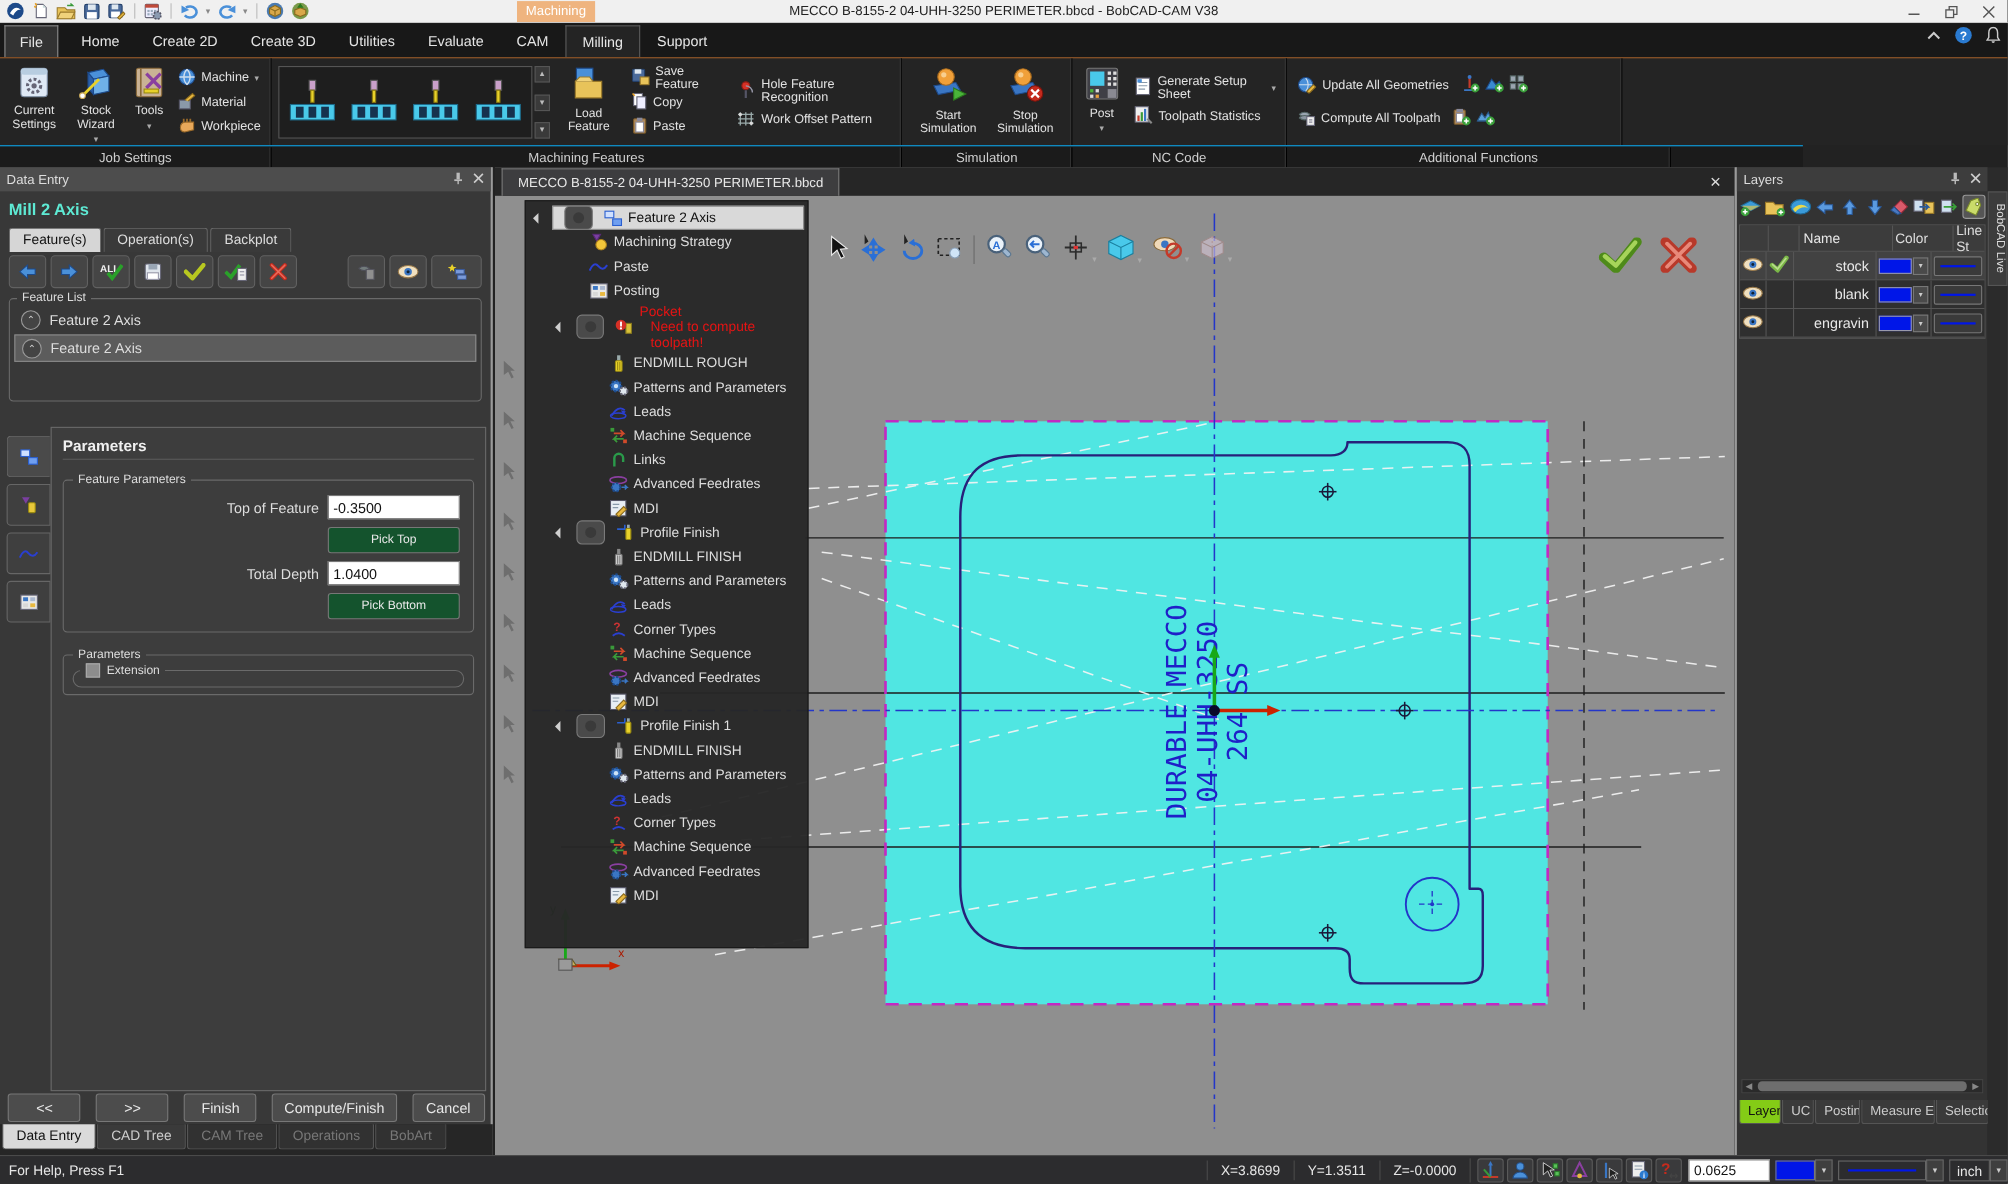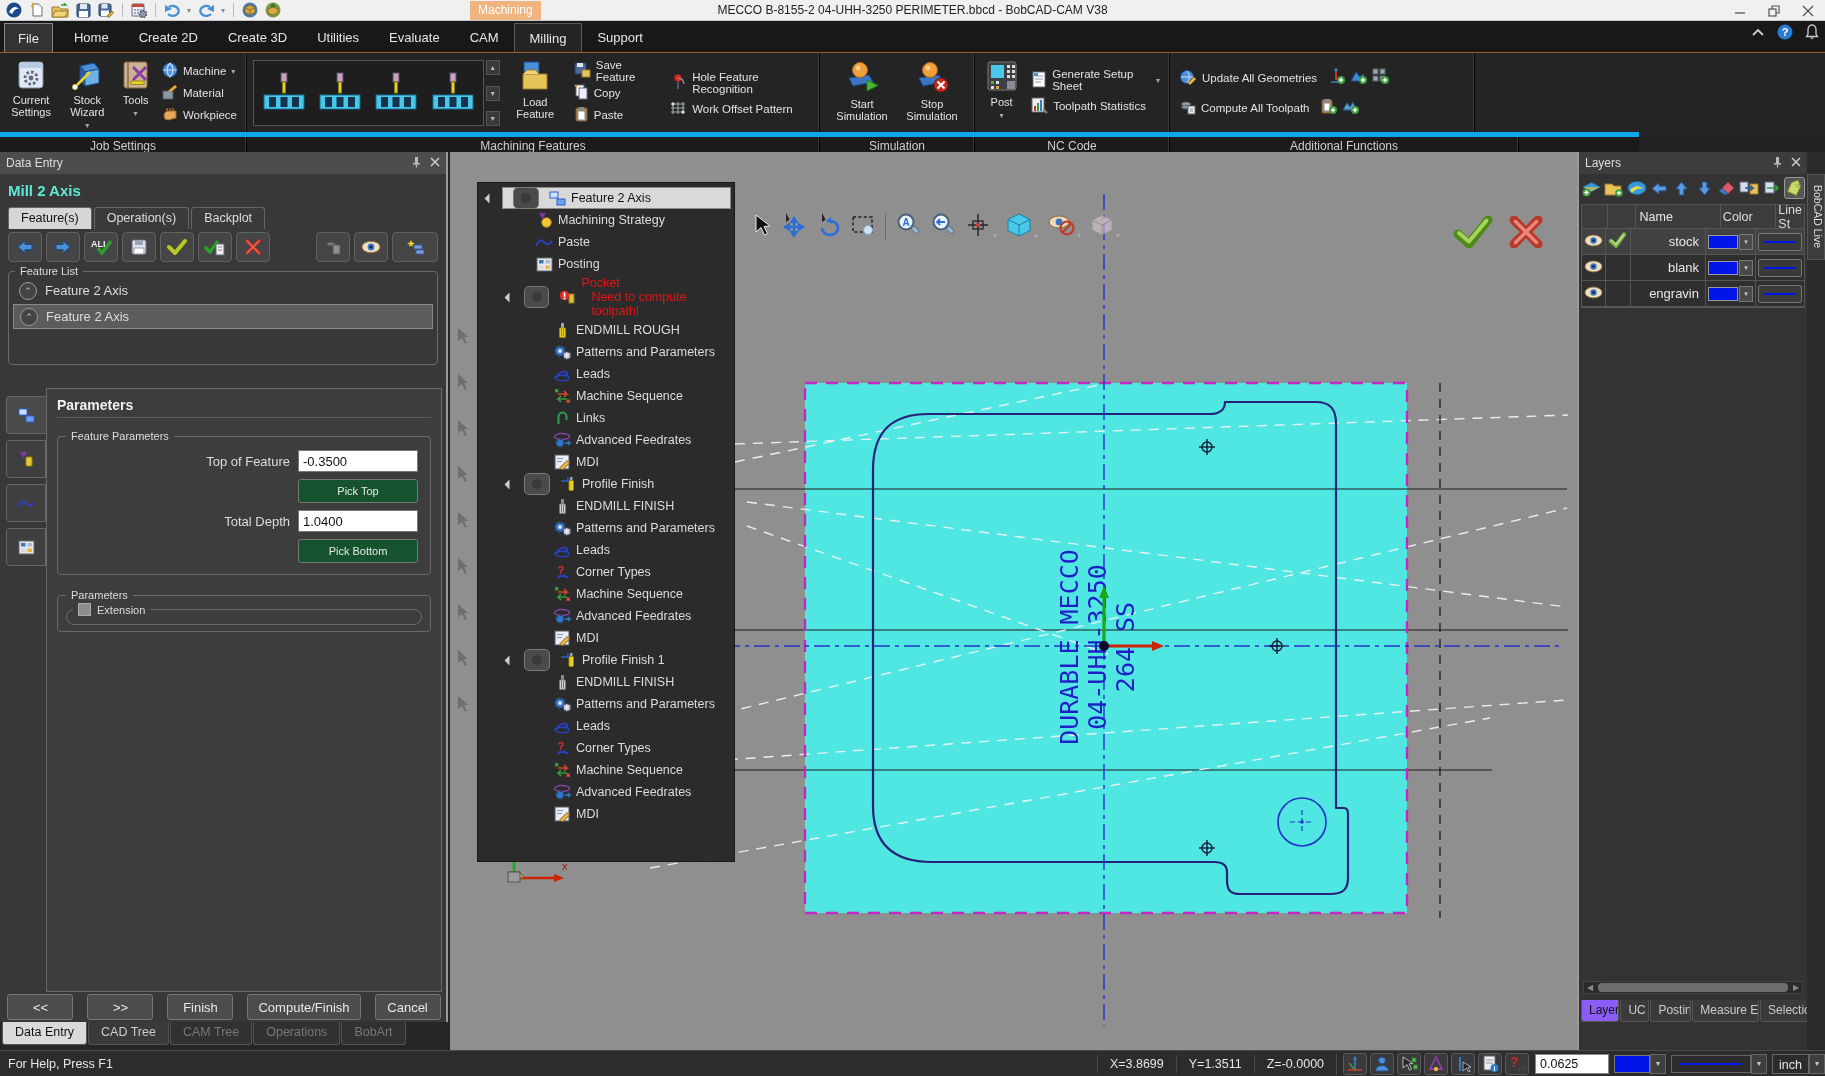--- a/index.html
+++ b/index.html
@@ -28,21 +28,21 @@
   .rgroup { height:80px; border-right:1px solid #0a0a0a; box-shadow:inset -1px 0 0 #3a3a3a; display:flex; align-items:center; padding:4px 6px; gap:6px; }
   .bigbtn { display:flex; flex-direction:column; align-items:center; justify-content:flex-start; width:64px; height:72px; color:#e2e2e2; font-size:11px; text-align:center; line-height:12px; gap:2px; padding-top:3px; border-radius:3px; }
   .smallcol { display:flex; flex-direction:column; justify-content:center; gap:4px; }
   .smallbtn { display:flex; align-items:center; gap:5px; color:#e2e2e2; font-size:11.5px; height:18px; padding:0 3px; border-radius:2px; }
   .ddm { font-size:8px; color:#aaa; }
   #toolstrip { width:250px; height:66px; background:#1e1e1e; border:1px solid #555; display:flex; align-items:center; justify-content:space-around; padding:2px; }
   #toolstrip-scroll { width:15px; height:66px; display:flex; flex-direction:column; justify-content:space-between; margin-left:-4px; }
   #toolstrip-scroll .sb { width:14px; height:15px; background:#3a3a3a; border:1px solid #555; color:#bbb; font-size:7px; display:flex; align-items:center; justify-content:center; }
   .addicons { display:flex; gap:4px; align-items:center; }
   
-  #glabels { position:absolute; left:0; top:132px; width:1639px; height:20px; background:#1b1b1b; border-top:5px solid #0ea5e9; display:flex; }
+  #glabels { position:absolute; left:0; top:132px; width:1639px; height:20px; background:#1b1b1b; border-top:1px solid #0ea5e9; display:flex;align-items:center; }
   .glabel { color:#cfcfcf; font-size:12px; text-align:center; line-height:18px; border-right:1px solid #000; box-shadow:inset -1px 0 0 #3a3a3a; }
   
   #leftpanel { position:absolute; left:0; top:152px; width:448px; height:898px; background:#383838; border-right:2px solid #9a9a9a; }
   #lp-header { height:22px; background:#4d4d4d; color:#ddd; font-size:12px; display:flex; align-items:center; padding:0 6px; }
   #lp-header .sp { flex:1; }
   #lp-title-text{ color:#ddd; }
   #lp-heading { color:#5eead4; font-size:15px; font-weight:bold; padding:8px 8px 4px; }
   #lp-toolbar { display:flex; align-items:center; padding:2px 8px; gap:4px; height:36px; }
   .tbtn { width:34px; height:30px; background:#454545; border:1px solid #616161; border-radius:4px; display:flex; align-items:center; justify-content:center; }
   #lp-toolbar .sp { flex:1; }
@@ -129,21 +129,21 @@
   .c-line { flex:1; border-right:none; }
   .swatch { width:30px; height:14px; background:#0016e8; border:1px solid #99a; }
   .mini-dd { width:14px; height:16px; background:#4a4a4a; border:1px solid #777; color:#ccc; font-size:7px; display:flex; align-items:center; justify-content:center; }
   .linebtn { width:44px; height:18px; background:#3a3a3a; border:1px solid #777; border-radius:2px; display:flex; align-items:center; justify-content:center; }
   .linebtn i { display:block; width:32px; height:2px; background:#0016e8; }
   #ly-scroll { position:absolute; left:4px; right:4px; bottom:56px; height:13px; background:#2a2a2a; border:1px solid #444; display:flex; align-items:center; }
   #ly-scroll .ar { width:12px; color:#888; font-size:8px; text-align:center; }
   #ly-scroll .thumb { flex:1; height:9px; background:#6e6e6e; border-radius:4px; margin:0 2px; }
   #ly-tabs { position:absolute; left:0; bottom:28px; width:230px; display:flex; padding-left:2px; }
   .lytab { padding:3px 7px 4px; font-size:12px; color:#ccc; background:#3a3a3a; border:1px solid #555; border-top:none; border-radius:0 0 3px 3px; margin-right:1px; white-space:nowrap; overflow:hidden; }
-  .lytab.on { background:#8b5cf6; color:#111; }
+  .lytab.on { background:#84cc16; color:#111; }
   
   #rightstrip { position:absolute; left:1807px; top:152px; width:18px; height:898px; background:#2b2b2b; }
   #side-vtab { position:absolute; left:0; top:22px; width:18px; height:86px; background:#3c3c3c; border:1px solid #555; color:#ddd; font-size:10.5px;
     writing-mode:vertical-rl; text-align:center; }
   
   #statusbar { position:absolute; left:0; top:1050px; width:1825px; height:26px; background:#2c2c2e; border-top:1px solid #4a4a4a;
     display:flex; align-items:center; color:#e6e6e6; font-size:12.5px; }
   #status-help { padding-left:8px; flex:1; }
   .scell { padding:0 12px; border-left:1px solid #4a4a4a; height:18px; line-height:18px; }
   #status-icons { display:flex; gap:3px; padding:0 6px; border-left:1px solid #4a4a4a; }
@@ -802,20 +802,25 @@
 
   <div class="dtab on">Data Entry</div>
       <div class="dtab">CAD Tree</div>
       <div class="dtab dim">CAM Tree</div>
       <div class="dtab dim">Operations</div>
       <div class="dtab dim">BobArt</div>
     </div>
 </div>
 
 <div id="viewport">
+  <div id="docbar">
+    <div id="doctab">MECCO B-8155-2 04-UHH-3250 PERIMETER.bbcd</div>
+    <span class="sp"></span>
+    <span id="doc-close">✕</span>
+  </div>
   <div id="canvas">
     <svg class="scene" width="1127" height="872" viewBox="0 0 1127 872">
 
       <g opacity="0.28" fill="#1a1a1a">
         <path d="M8 150 l0 13 4 -3 3 6 2 -1 -3 -6 4 0 Z"></path>
           <path d="M8 196 l0 13 4 -3 3 6 2 -1 -3 -6 4 0 Z"></path>
         <path d="M8 242 l0 13 4 -3 3 6 2 -1 -3 -6 4 0 Z"></path>
           <path d="M8 288 l0 13 4 -3 3 6 2 -1 -3 -6 4 0 Z"></path>
         <path d="M8 334 l0 13 4 -3 3 6 2 -1 -3 -6 4 0 Z"></path>
           <path d="M8 380 l0 13 4 -3 3 6 2 -1 -3 -6 4 0 Z"></path>

